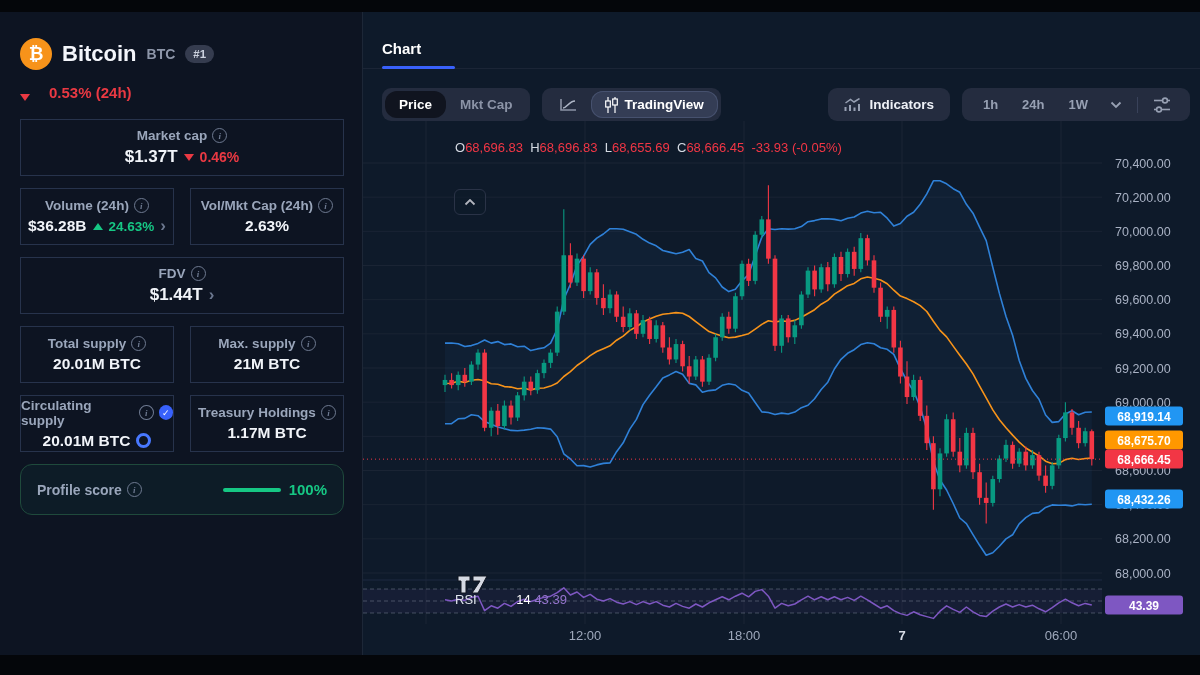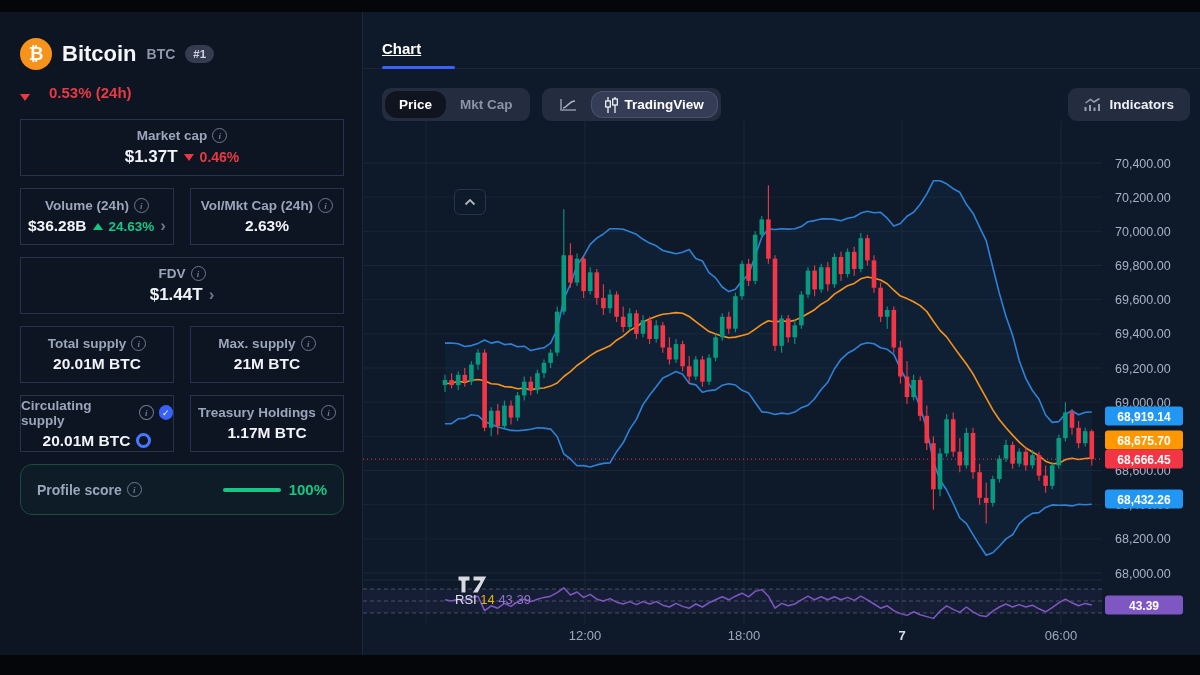--- a/index.html
+++ b/index.html
@@ -48,21 +48,21 @@
   .profile-card{border:1px solid #1f4a3c;background:rgba(22,199,132,0.05);border-radius:12px;
                 height:33px;display:flex;align-items:center;padding:8px 16px;gap:8px;}
   .profile-card .card-label{font-size:14px;}
   .profile-spacer{flex:1;}
   .profile-bar{width:58px;height:4px;border-radius:2px;background:#16c784;}
   .profile-pct{color:#16c784;font-size:15px;font-weight:bold;}
 
   
   .right{flex:1;background:#0e1a2a;display:flex;flex-direction:column;}
   .tabrow{height:57px;box-sizing:border-box;border-bottom:1px solid #1b2536;position:relative;}
-  .tab{position:absolute;left:19px;top:28px;font-size:15px;font-weight:bold;color:#fff;text-decoration:underline;}
+  .tab{position:absolute;left:19px;top:28px;font-size:15px;font-weight:bold;color:#fff;}
   .tab-underline{position:absolute;left:19px;bottom:-1px;width:73px;height:3px;background:#3961fb;border-radius:2px;}
   .toolbar{display:flex;align-items:center;justify-content:space-between;
            padding:19px 10px 0 19px;height:33px;}
   .tb-left,.tb-right{display:flex;align-items:center;gap:12px;}
   .seg{display:flex;align-items:center;background:#242c3f;border-radius:9px;padding:3px;height:33px;box-sizing:border-box;}
   .seg-item{display:flex;align-items:center;justify-content:center;height:27px;padding:0 14px;
             border-radius:12px;font-size:13.5px;font-weight:bold;color:#8b93a6;cursor:pointer;gap:7px;}
   .seg-item.active-dark{background:#10141f;color:#fff;}
   .seg-item.active-light{background:#343d55;color:#fff;box-shadow:0 0 0 1px #46516e inset;}
   .btn{display:flex;align-items:center;gap:8px;background:#242c3f;border-radius:9px;height:33px;
@@ -79,21 +79,21 @@
   .legend .lv{color:#f23645;}
   .legend2{position:absolute;left:92px;top:44px;font-size:13px;color:#d5dae3;white-space:nowrap;}
   .legend2 .dim{color:#7a8291;}
   .legend2 .basis{color:#f7931a;}
   .legend2 .band{color:#2196f3;}
   .collapse-btn{position:absolute;left:91px;top:68px;width:30px;height:24px;border:1px solid #2a3347;
                 border-radius:6px;background:rgba(14,26,42,0.6);display:flex;align-items:center;
                 justify-content:center;cursor:pointer;}
   .tv-logo{position:absolute;left:94px;top:454px;opacity:0.92;}
   .rsi-legend{position:absolute;left:92px;top:471px;font-size:13px;color:#dfe3ec;white-space:nowrap;}
-  .rsi-legend .dim{color:#eab308;}
+  .rsi-legend .dim{color:#ffffff;padding-left:36px;}
   .rsi-legend .val{color:#9575cd;}
 </style>
 </head>
 <body>
 
 <div class="page">
   <div class="top-strip"></div>
 
   <div class="main">
 
@@ -245,20 +245,39 @@
             </div>
           </div>
         </div>
         <div class="tb-right">
           <div class="btn">
             <svg width="17" height="14" viewBox="0 0 17 14">
               <path d="M1.5 13 V9 M6 13 V7 M10.5 13 V9.5 M15 13 V6" stroke="#97a0b3" stroke-width="2" fill="none"></path>
               <path d="M1.5 5 L6.5 1.5 L10 4 L15.5 0.5" stroke="#97a0b3" stroke-width="1.5" fill="none"></path>
             </svg>
             <span>Indicators</span>
+          </div>
+          <div class="tf-group">
+            <span class="tf-item">1h</span>
+            <span class="tf-item">24h</span>
+            <span class="tf-item">1W</span>
+            <span class="tf-icon">
+              <svg width="12" height="8" viewBox="0 0 12 8">
+                  <path d="M1.5 1.5 L6 6 L10.5 1.5" stroke="#97a0b3" stroke-width="1.8" fill="none"></path>
+                </svg>
+            </span>
+            <span class="tf-divider"></span>
+            <span class="tf-icon">
+              <svg width="18" height="16" viewBox="0 0 18 16">
+                <line x1="1" y1="3.5" x2="17" y2="3.5" stroke="#97a0b3" stroke-width="1.6"></line>
+                <line x1="1" y1="12.5" x2="17" y2="12.5" stroke="#97a0b3" stroke-width="1.6"></line>
+                <circle cx="12" cy="3.5" r="2.4" fill="#242c3f" stroke="#97a0b3" stroke-width="1.6"></circle>
+                <circle cx="6" cy="12.5" r="2.4" fill="#242c3f" stroke="#97a0b3" stroke-width="1.6"></circle>
+              </svg>
+            </span>
           </div>
         </div>
       </div>
 
       <div class="chart-wrap">
         <svg class="plot" id="chart-svg" width="836" height="534">
             <line x1="0" y1="42" x2="739" y2="42" stroke="#1a2434" stroke-width="1"></line>
             <line x1="0" y1="76.16666666666666" x2="739" y2="76.16666666666666" stroke="#1a2434" stroke-width="1"></line>
             <line x1="0" y1="110.33333333333333" x2="739" y2="110.33333333333333" stroke="#1a2434" stroke-width="1"></line>
             <line x1="0" y1="144.5" x2="739" y2="144.5" stroke="#1a2434" stroke-width="1"></line>
@@ -507,20 +526,27 @@
             <rect x="742" y="309.5" width="78" height="19" rx="3" fill="#ff9800"></rect>
             <text x="781" y="323.5" fill="#fff" text-anchor="middle" font-size="12" font-weight="bold" font-family="Liberation Sans, sans-serif">68,675.70</text>
             <rect x="742" y="328.5" width="78" height="19" rx="3" fill="#f23645"></rect>
             <text x="781" y="342.5" fill="#fff" text-anchor="middle" font-size="12" font-weight="bold" font-family="Liberation Sans, sans-serif">68,666.45</text>
             <rect x="742" y="368.5" width="78" height="19" rx="3" fill="#2196f3"></rect>
             <text x="781" y="382.5" fill="#fff" text-anchor="middle" font-size="12" font-weight="bold" font-family="Liberation Sans, sans-serif">68,432.26</text>
             <rect x="742" y="474.5" width="78" height="19" rx="3" fill="#7e57c2"></rect>
             <text x="781" y="488.5" fill="#fff" text-anchor="middle" font-size="12" font-weight="bold" font-family="Liberation Sans, sans-serif">43.39</text>
           </svg>
 
+        <div class="legend">
+          <span>O</span><span class="lv">68,696.83</span>&nbsp;
+          <span>H</span><span class="lv">68,696.83</span>&nbsp;
+          <span>L</span><span class="lv">68,655.69</span>&nbsp;
+          <span>C</span><span class="lv">68,666.45</span>&nbsp;
+          <span class="lv">-33.93 (-0.05%)</span>
+        </div>
         <div class="collapse-btn">
           <svg width="12" height="7" viewBox="0 0 12 7">
             <path d="M1.5 5.5 L6 1 L10.5 5.5" stroke="#b2b5be" stroke-width="1.8" fill="none"></path>
           </svg>
         </div>
 
         <div class="tv-logo">
           <svg width="32" height="19" viewBox="0 0 32 19">
             <path d="M1 1 h12 v5 h-4 v12 h-5 V6 H1 z" fill="#e6eaf2" stroke="#10141f" stroke-width="1"></path>
             <path d="M16 1 h14 l-9 17 h-6 l8 -12 h-7 z" fill="#e6eaf2" stroke="#10141f" stroke-width="1"></path>

